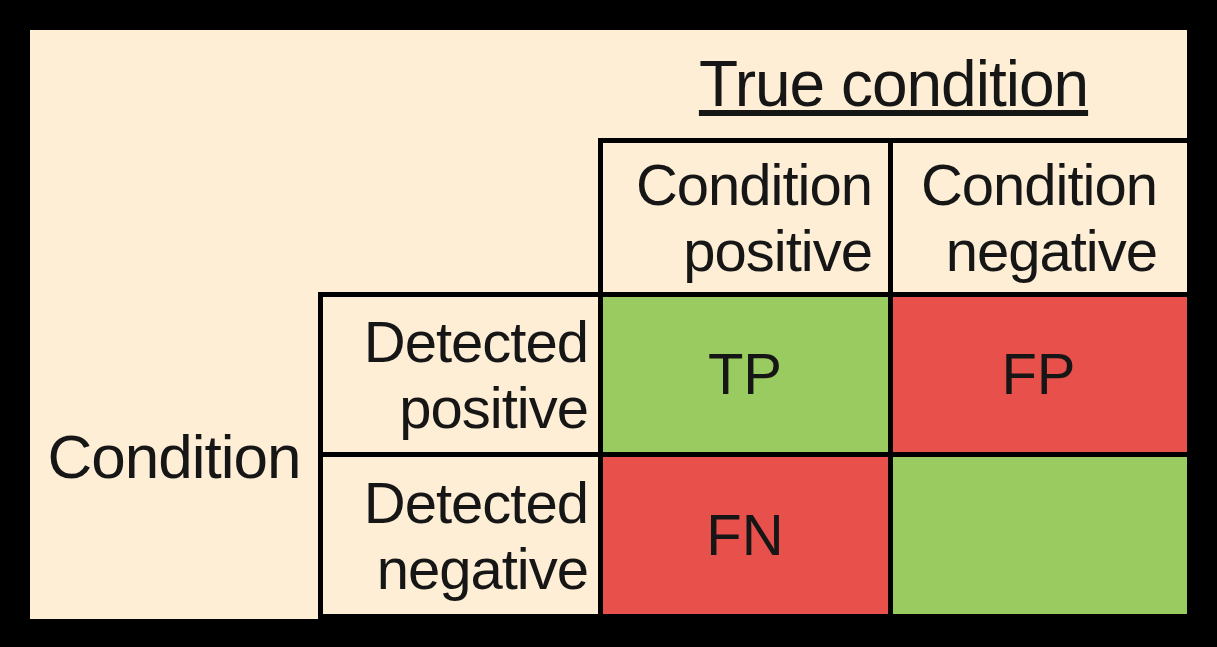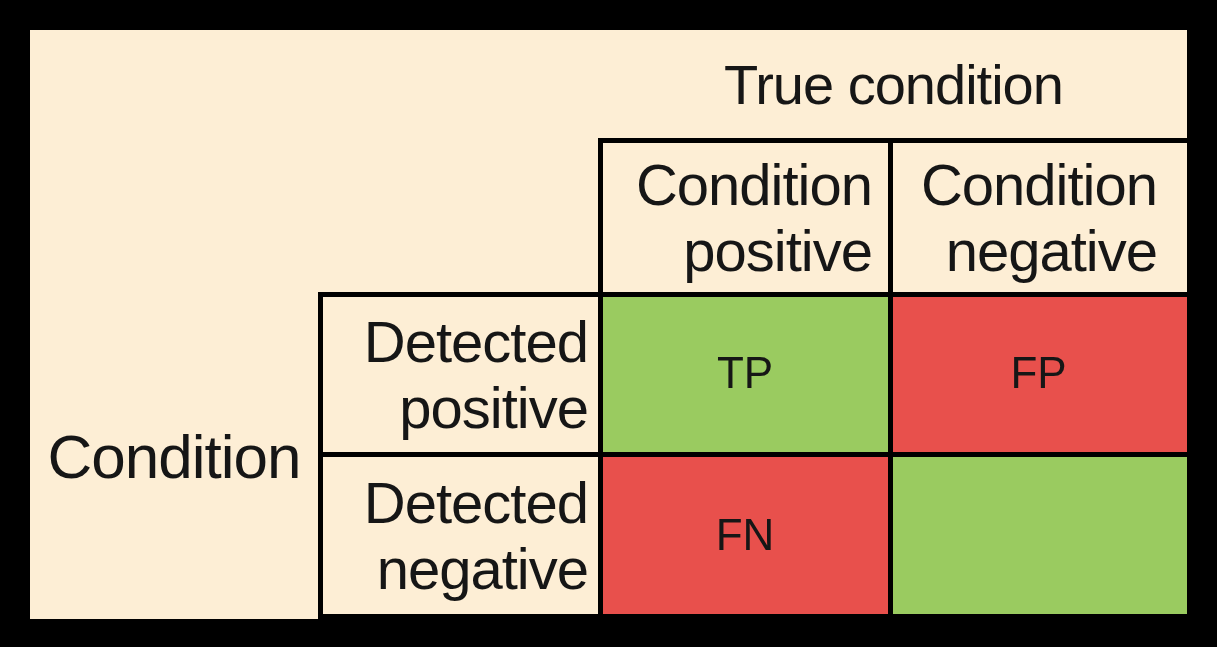--- a/index.html
+++ b/index.html
@@ -29,23 +29,23 @@
     z-index: 4;
     display: flex;
     flex-direction: column;
     justify-content: center;
     text-align: right;
     font-size: 58px;
     line-height: 66px;
     letter-spacing: -1px;
   }
   .twoline span { display: block; }
-  .banner-text { font-size: 56px; letter-spacing: -1px; }
+  .banner-text { font-size: 64px; letter-spacing: -1px; text-decoration: underline; }
   .detection-text { font-size: 62px; letter-spacing: -1px; }
-  .cell-label { font-size: 44px; letter-spacing: 0; }
+  .cell-label { font-size: 58px; letter-spacing: 0; }
 
   
   #panel { left: 30px; top: 30px; width: 1157px; height: 589px; z-index: 1; }
 
   
   #cell-tp { left: 600px; top: 294px; width: 290px; height: 161px; z-index: 2; }
   #cell-fp { left: 890px; top: 294px; width: 297px; height: 161px; z-index: 2; }
   #cell-fn { left: 600px; top: 455px; width: 290px; height: 164px; z-index: 2; }
   #cell-tn { left: 890px; top: 455px; width: 297px; height: 164px; z-index: 2; }
 

